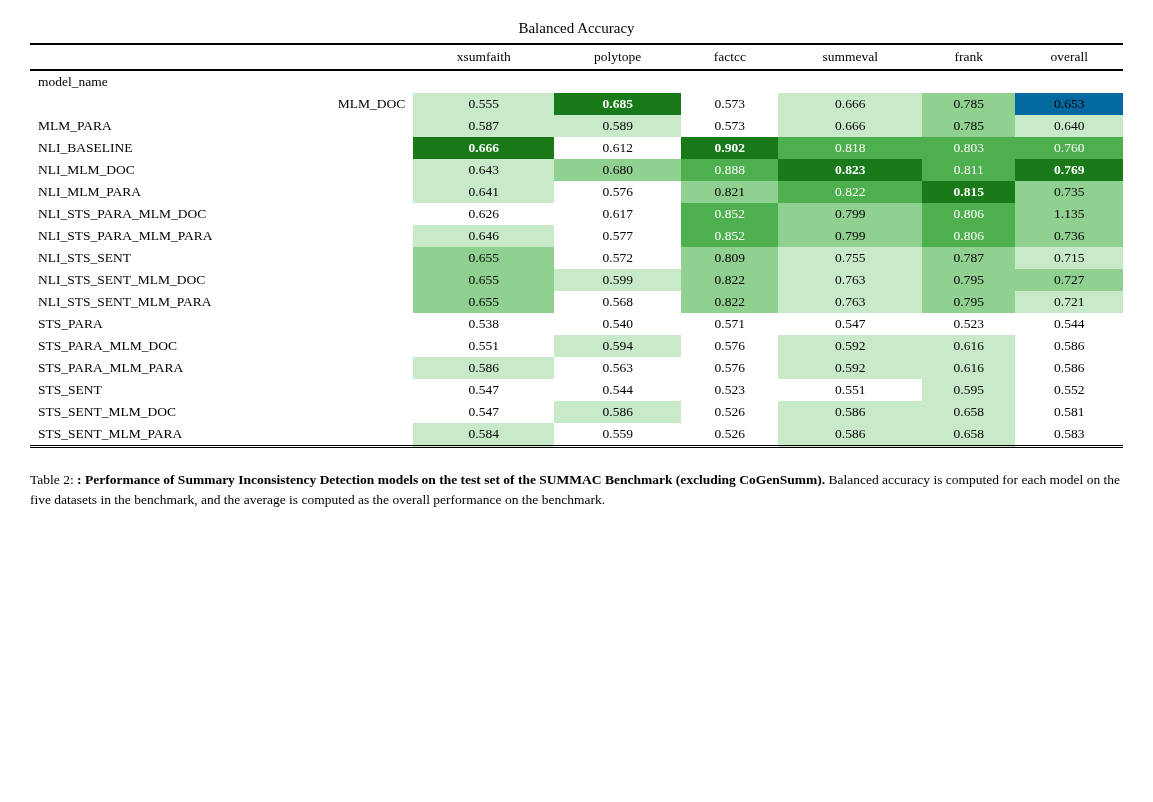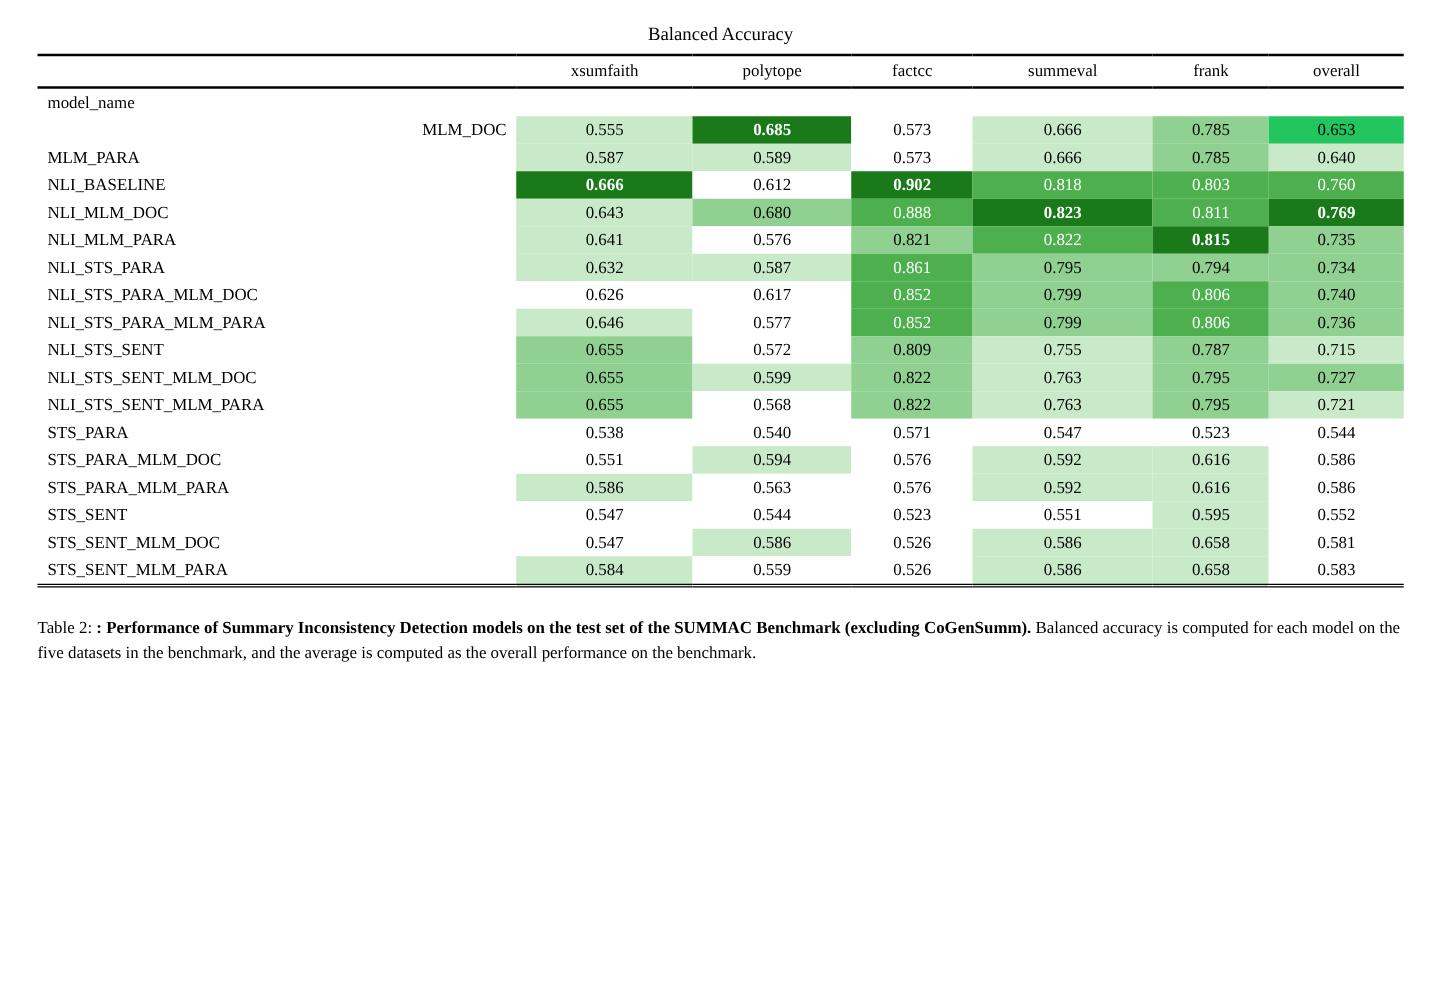--- a/index.html
+++ b/index.html
@@ -91,21 +91,21 @@
       <td></td>
       <td></td>
     </tr>
   <tr>
         <td style="text-align: right; padding: 3px 8px; margin-left: 23px;">MLM_DOC</td>
         <td style="padding: 3px 8px; text-align: center; background-color: rgb(200, 234, 200); color: rgb(0, 0, 0);">0.555</td>
         <td style="padding: 3px 8px; text-align: center; background-color: rgb(26, 122, 26); color: rgb(255, 255, 255); font-weight: bold;">0.685</td>
         <td style="padding: 3px 8px; text-align: center; background-color: rgb(255, 255, 255); color: rgb(0, 0, 0);">0.573</td>
         <td style="padding: 3px 8px; text-align: center; background-color: rgb(200, 234, 200); color: rgb(0, 0, 0);">0.666</td>
         <td style="padding: 3px 8px; text-align: center; background-color: rgb(144, 208, 144); color: rgb(0, 0, 0);">0.785</td>
-        <td style="padding: 3px 8px; text-align: center; background-color: #22c55e; color: rgb(0, 0, 0);">0.653</td>
+        <td style="padding: 3px 8px; text-align: center; background-color: #0369a1; color: rgb(0, 0, 0);">0.653</td>
       </tr>
       <tr>
         <td style="text-align: left; padding: 3px 8px;">MLM_PARA</td>
         <td style="padding: 3px 8px; text-align: center; background-color: rgb(200, 234, 200); color: rgb(0, 0, 0);">0.587</td>
         <td style="padding: 3px 8px; text-align: center; background-color: rgb(200, 234, 200); color: rgb(0, 0, 0);">0.589</td>
         <td style="padding: 3px 8px; text-align: center; background-color: rgb(255, 255, 255); color: rgb(0, 0, 0);">0.573</td>
         <td style="padding: 3px 8px; text-align: center; background-color: rgb(200, 234, 200); color: rgb(0, 0, 0);">0.666</td>
         <td style="padding: 3px 8px; text-align: center; background-color: rgb(144, 208, 144); color: rgb(0, 0, 0);">0.785</td>
         <td style="padding: 3px 8px; text-align: center; background-color: rgb(200, 234, 200); color: rgb(0, 0, 0);">0.640</td>
       </tr>
@@ -130,36 +130,27 @@
       <tr>
         <td style="text-align: left; padding: 3px 8px;">NLI_MLM_PARA</td>
         <td style="padding: 3px 8px; text-align: center; background-color: rgb(200, 234, 200); color: rgb(0, 0, 0);">0.641</td>
         <td style="padding: 3px 8px; text-align: center; background-color: rgb(255, 255, 255); color: rgb(0, 0, 0);">0.576</td>
         <td style="padding: 3px 8px; text-align: center; background-color: rgb(144, 208, 144); color: rgb(0, 0, 0);">0.821</td>
         <td style="padding: 3px 8px; text-align: center; background-color: rgb(77, 175, 77); color: rgb(255, 255, 255);">0.822</td>
         <td style="padding: 3px 8px; text-align: center; background-color: rgb(26, 122, 26); color: rgb(255, 255, 255); font-weight: bold;">0.815</td>
         <td style="padding: 3px 8px; text-align: center; background-color: rgb(144, 208, 144); color: rgb(0, 0, 0);">0.735</td>
       </tr>
       <tr>
-        <td style="text-align: left; padding: 3px 8px;">NLI_STS_PARA</td>
-        <td style="padding: 3px 8px; text-align: center; background-color: rgb(200, 234, 200); color: rgb(0, 0, 0);">0.632</td>
-        <td style="padding: 3px 8px; text-align: center; background-color: rgb(200, 234, 200); color: rgb(0, 0, 0);">0.587</td>
-        <td style="padding: 3px 8px; text-align: center; background-color: rgb(77, 175, 77); color: rgb(255, 255, 255);">0.861</td>
-        <td style="padding: 3px 8px; text-align: center; background-color: rgb(144, 208, 144); color: rgb(0, 0, 0);">0.795</td>
-        <td style="padding: 3px 8px; text-align: center; background-color: rgb(144, 208, 144); color: rgb(0, 0, 0);">0.794</td>
-        <td style="padding: 3px 8px; text-align: center; background-color: rgb(144, 208, 144); color: rgb(0, 0, 0);">0.734</td>
-      </tr>
-      <tr>
         <td style="text-align: left; padding: 3px 8px;">NLI_STS_PARA_MLM_DOC</td>
         <td style="padding: 3px 8px; text-align: center; background-color: rgb(255, 255, 255); color: rgb(0, 0, 0);">0.626</td>
         <td style="padding: 3px 8px; text-align: center; background-color: rgb(255, 255, 255); color: rgb(0, 0, 0);">0.617</td>
         <td style="padding: 3px 8px; text-align: center; background-color: rgb(77, 175, 77); color: rgb(255, 255, 255);">0.852</td>
         <td style="padding: 3px 8px; text-align: center; background-color: rgb(144, 208, 144); color: rgb(0, 0, 0);">0.799</td>
         <td style="padding: 3px 8px; text-align: center; background-color: rgb(77, 175, 77); color: rgb(255, 255, 255);">0.806</td>
-        <td style="padding: 3px 8px; text-align: center; background-color: rgb(144, 208, 144); color: rgb(0, 0, 0);">0.740</td>
+        <td style="padding: 3px 8px; text-align: center; background-color: rgb(144, 208, 144); color: rgb(0, 0, 0);">1.135</td>
       </tr>
       <tr>
         <td style="text-align: left; padding: 3px 8px;">NLI_STS_PARA_MLM_PARA</td>
         <td style="padding: 3px 8px; text-align: center; background-color: rgb(200, 234, 200); color: rgb(0, 0, 0);">0.646</td>
         <td style="padding: 3px 8px; text-align: center; background-color: rgb(255, 255, 255); color: rgb(0, 0, 0);">0.577</td>
         <td style="padding: 3px 8px; text-align: center; background-color: rgb(77, 175, 77); color: rgb(255, 255, 255);">0.852</td>
         <td style="padding: 3px 8px; text-align: center; background-color: rgb(144, 208, 144); color: rgb(0, 0, 0);">0.799</td>
         <td style="padding: 3px 8px; text-align: center; background-color: rgb(77, 175, 77); color: rgb(255, 255, 255);">0.806</td>
         <td style="padding: 3px 8px; text-align: center; background-color: rgb(144, 208, 144); color: rgb(0, 0, 0);">0.736</td>
       </tr>

